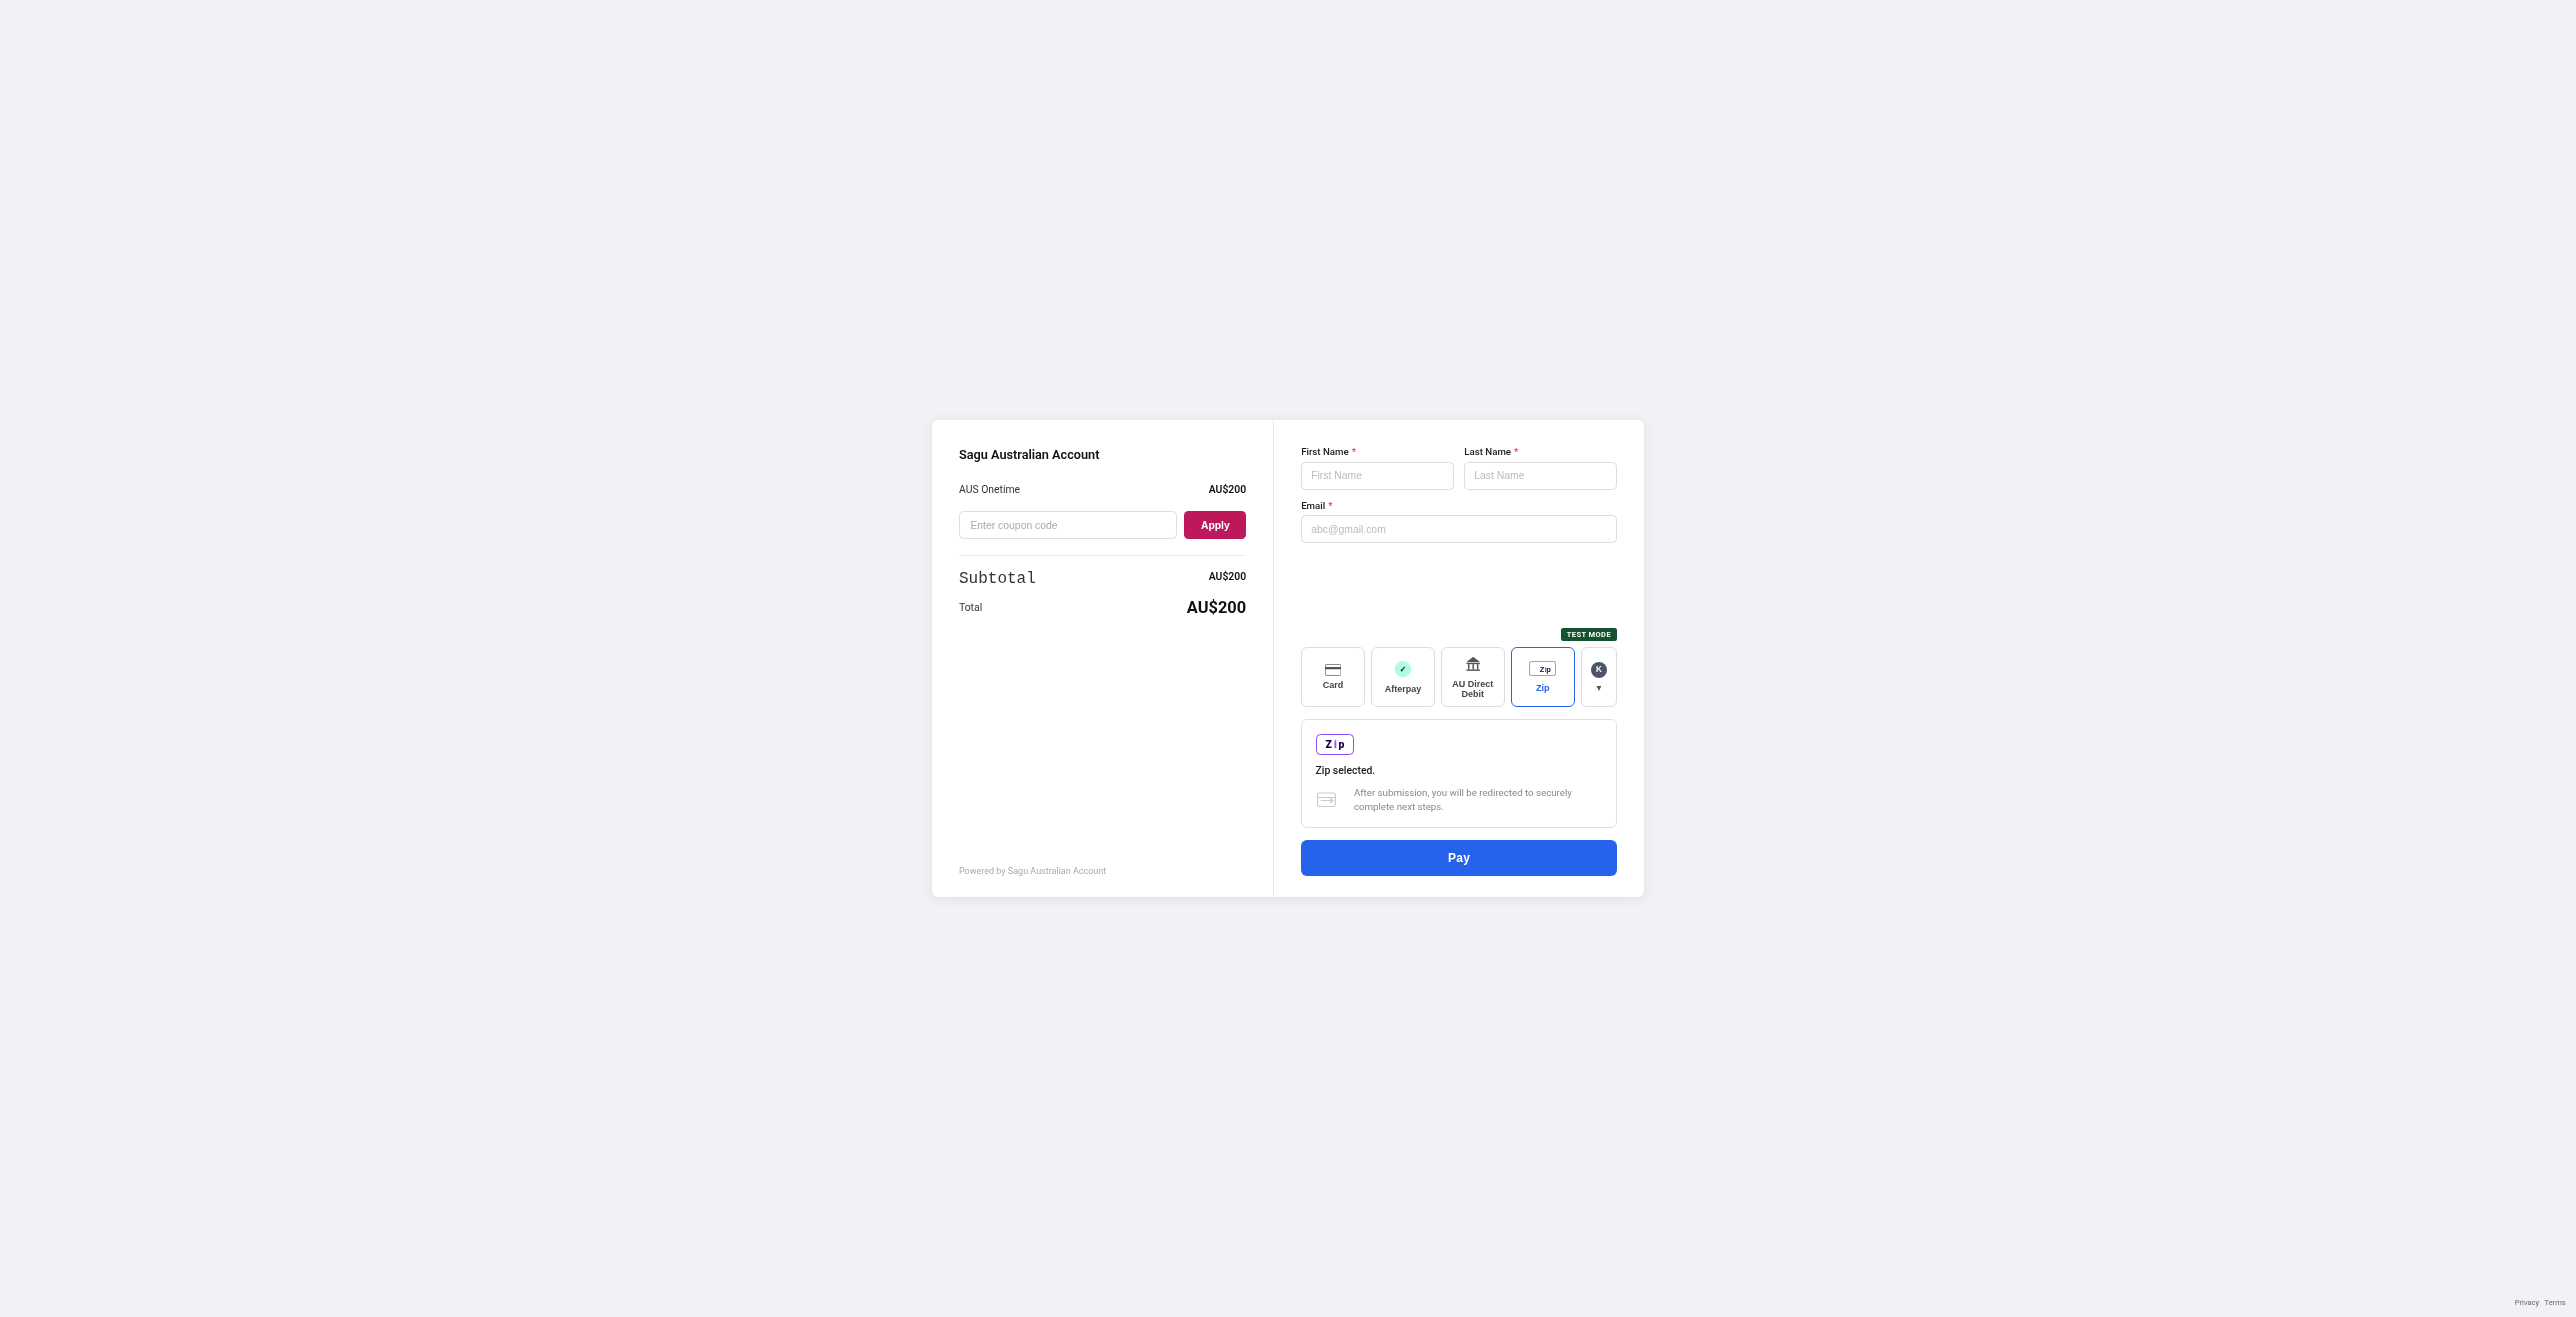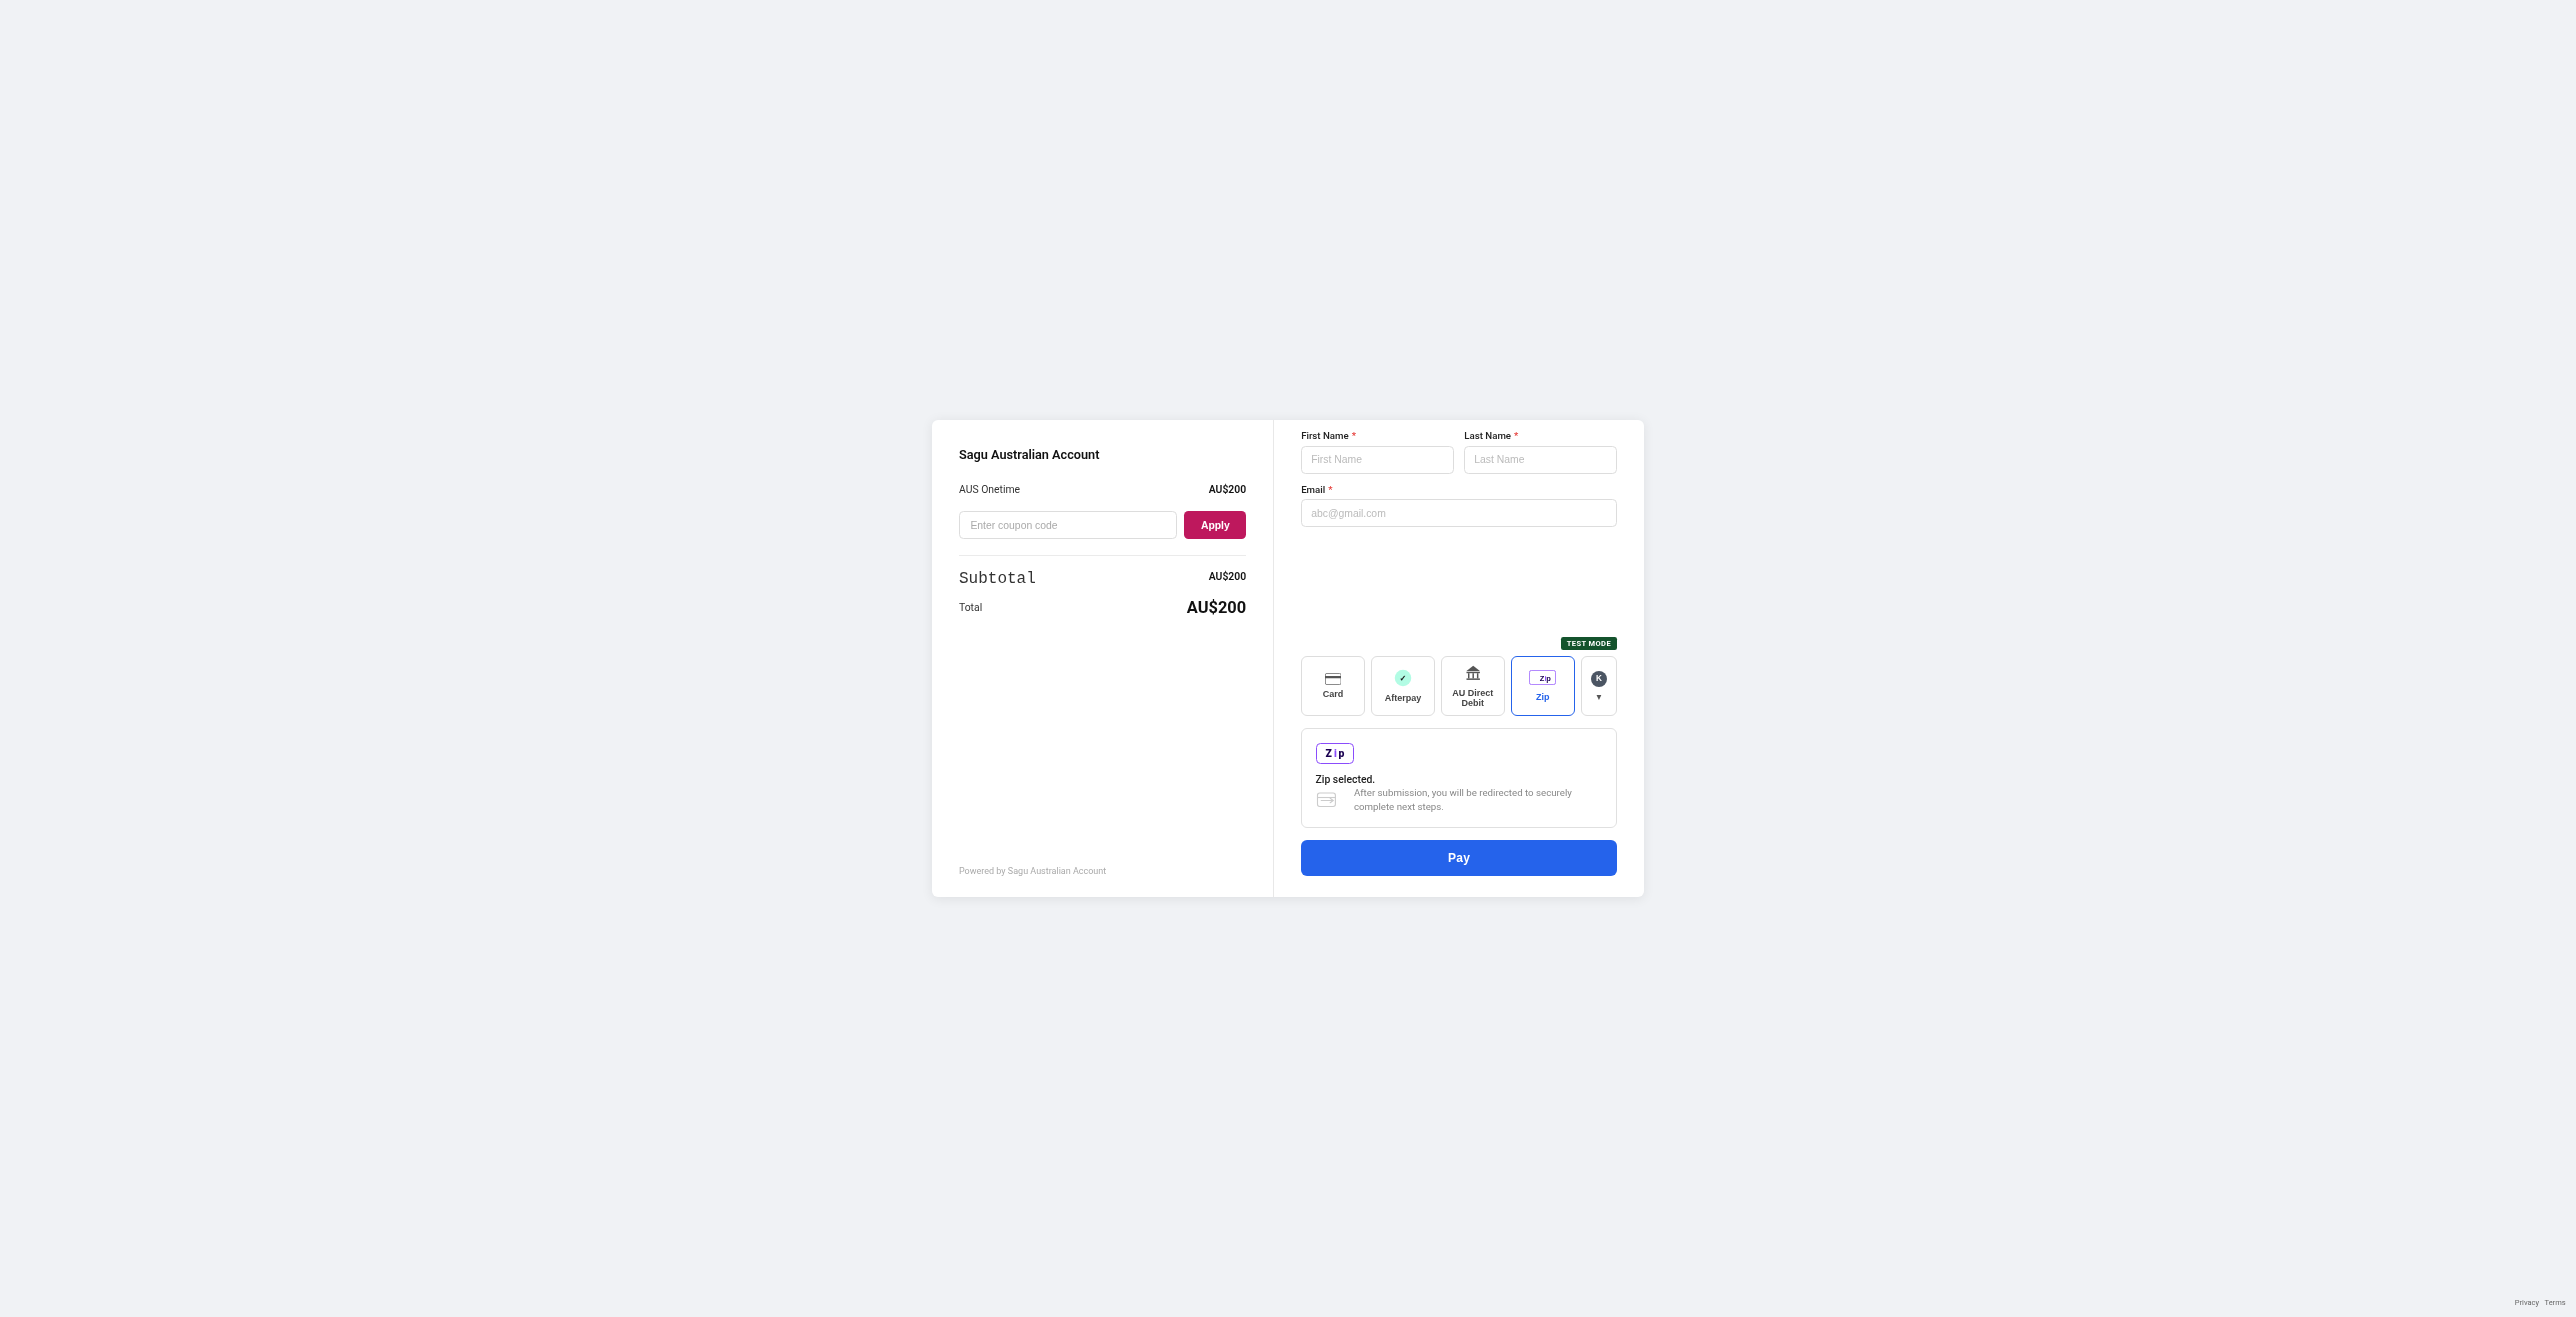--- a/index.html
+++ b/index.html
@@ -119,21 +119,21 @@
       color: #111;
     }
     .powered-by {
       font-size: 9px;
       color: #aaa;
       margin-top: 30px;
     }
     
     .right-panel {
       flex: 1.1;
-      padding: 10px 27px 21px 27px;
+      padding: 26px 27px 21px 27px;
       display: flex;
       flex-direction: column;
     }
     .name-row {
       display: flex;
       gap: 10.4px;
       margin-bottom: 10.4px;
     }
     .field-group {
       flex: 1;
@@ -247,20 +247,21 @@
       border: 1.5px solid #8b4cfc;
       border-radius: 4.5px;
       padding: 3px 9px;
       display: inline-flex;
       align-items: center;
       gap: 1.5px;
     }
     .zip-selected-text {
       font-size: 10.4px;
       color: #222;
+      margin-bottom: 9px;
       font-weight: 500;
     }
     .zip-redirect-row {
       display: flex;
       align-items: flex-end;
       gap: 16px;
     }
     .redirect-icon {
       color: #bbb;
       font-size: 16.4px;

